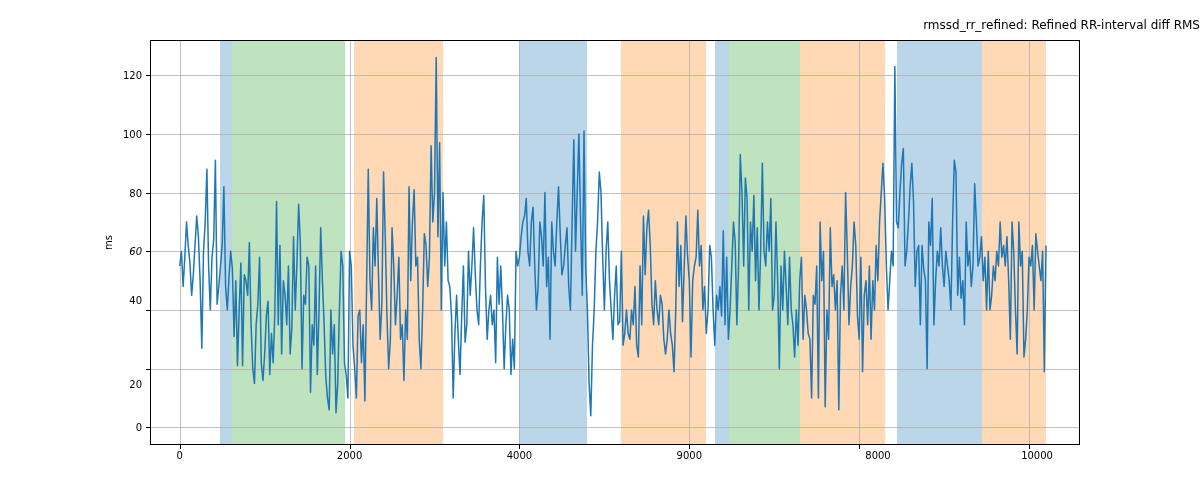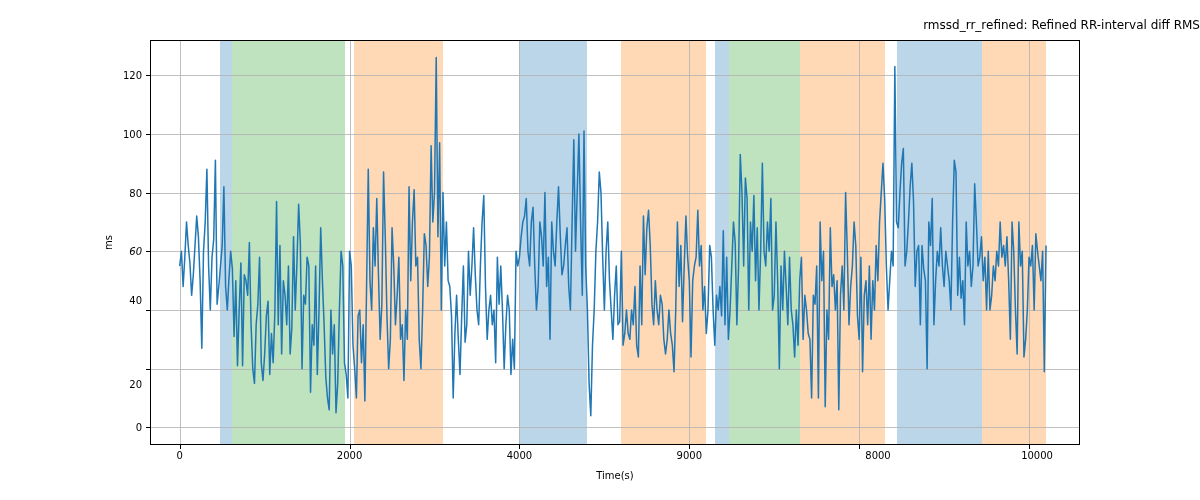--- a/index.html
+++ b/index.html
@@ -198,18 +198,17 @@
         <div class="tick-mark-y" style="top: 211.304px;"></div>
         <div class="tick y" style="top: 211.304px; position: absolute; right: 938px; transform: translateY(-50%); font-style: italic;">60</div>
         <div class="tick-mark-y" style="top: 152.609px;"></div>
         <div class="tick y" style="top: 152.609px; position: absolute; right: 938px; transform: translateY(-50%);">80</div>
         <div class="tick-mark-y" style="top: 93.913px;"></div>
         <div class="tick y" style="top: 93.913px; position: absolute; right: 938px; transform: translateY(-50%);">100</div>
         <div class="tick-mark-y" style="top: 35.2174px;"></div>
         <div class="tick y" style="top: 35.2174px; position: absolute; right: 938px; transform: translateY(-50%); text-align: right;">120</div>
       </div>
 
-    <div class="xlabel">Time(s)</div>
     <div class="ylabel">
       <span>ms</span>
     </div>
   </div>
 </div>
 
 </body></html>

